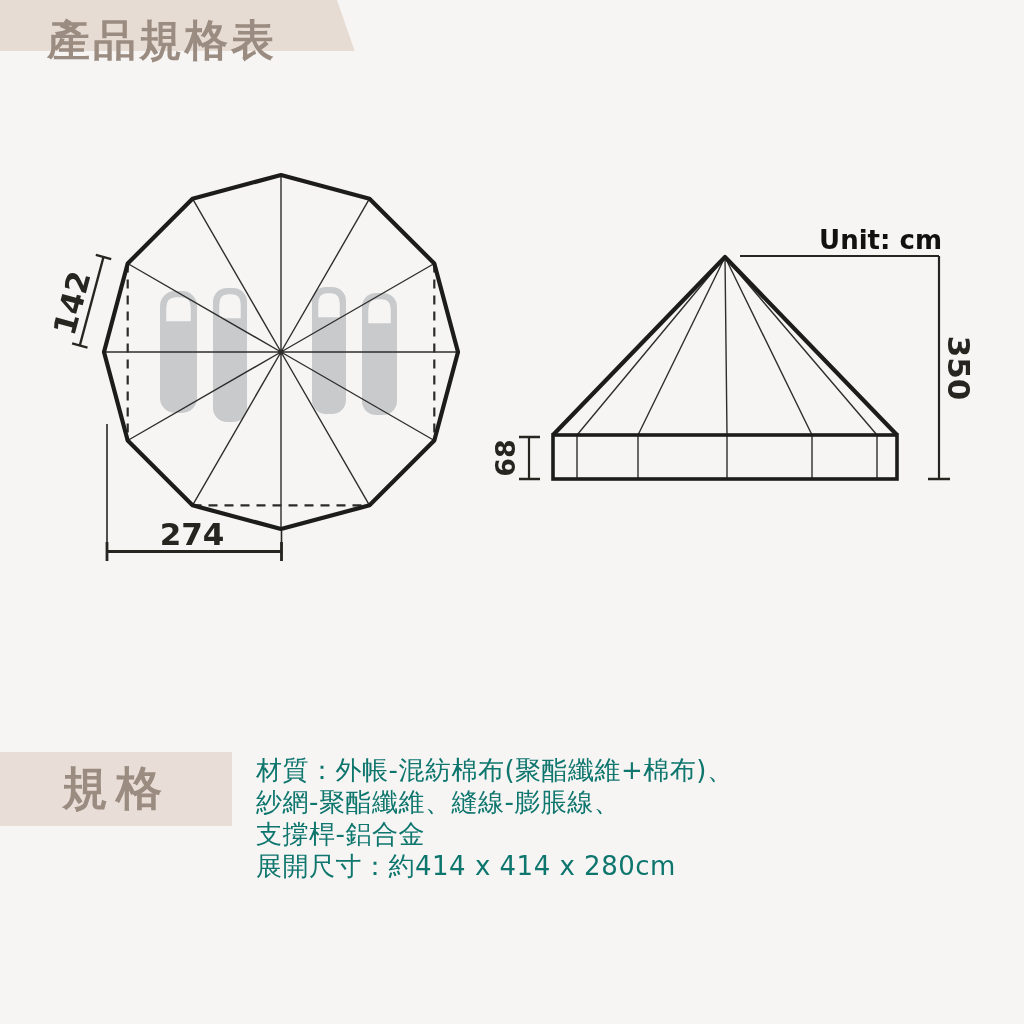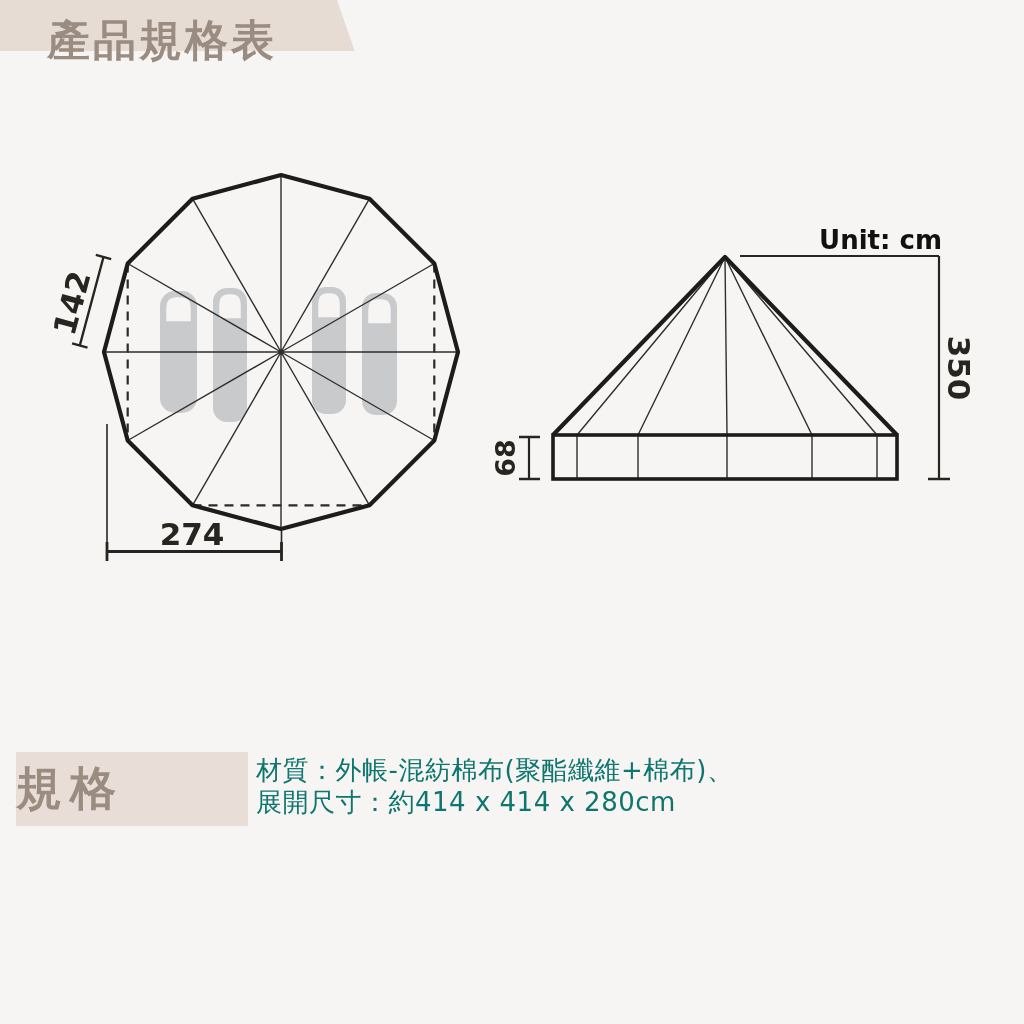--- a/index.html
+++ b/index.html
@@ -24,23 +24,23 @@
     letter-spacing:3px;white-space:nowrap;
   }
 
   
   .diagram{position:absolute;left:0;top:0;}
   .dimtext{font-family:"DejaVu Sans",sans-serif;font-weight:bold;fill:#26251f;}
   .unittext{font-family:"DejaVu Sans",sans-serif;font-weight:bold;fill:#121110;}
 
   
   .spec-heading{
-    position:absolute;left:16px;top:752px;width:232px;height:74px;
+    position:absolute;left:0;top:752px;width:232px;height:74px;
     background:#e9ded7;
-    display:flex;align-items:center;justify-content:flex-start;
+    display:flex;align-items:center;justify-content:center;
   }
   .spec-heading span{
     font-size:46px;font-weight:bold;color:#9a8c81;letter-spacing:8px;
   }
   .spec-lines{
     position:absolute;left:256px;top:754px;width:760px;
     font-size:26px;line-height:32px;color:#0f766e;
     letter-spacing:0.5px;
   }
   .spec-lines div{white-space:nowrap;}
@@ -127,16 +127,18 @@
       </g>
     </g>
   </svg>
 
   <div class="spec-heading">
     <span>規格</span>
   </div>
 
   <div class="spec-lines">
     <div>材質：外帳-混紡棉布(聚酯纖維+棉布)、</div>
+    <div>紗網-聚酯纖維、縫線-膨脹線、</div>
+    <div>支撐桿-鋁合金</div>
     <div>展開尺寸：約414 x 414 x 280cm</div>
   </div>
 
 </div>
 
 </body></html>

